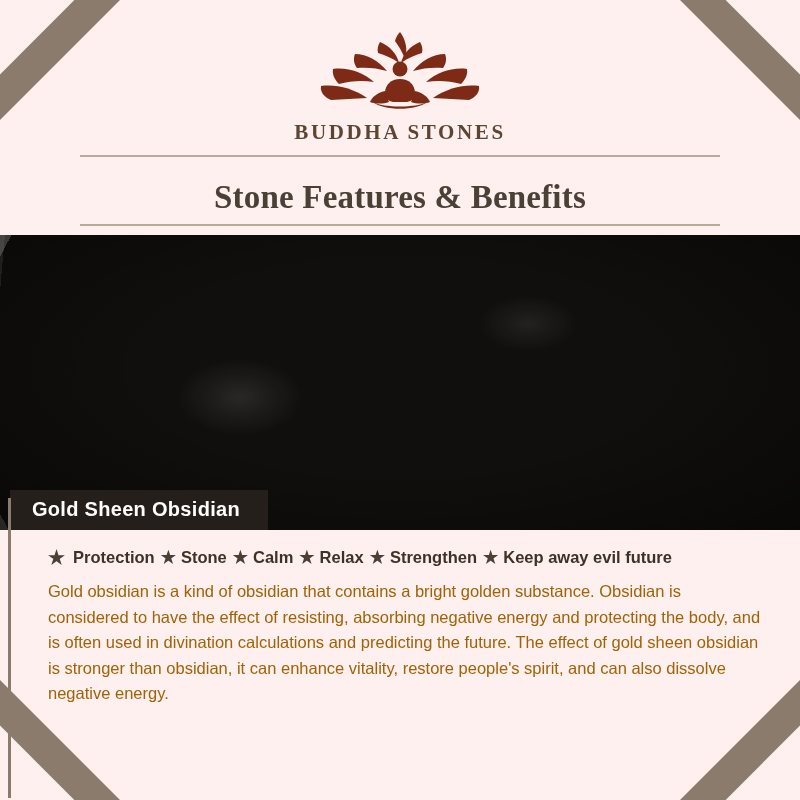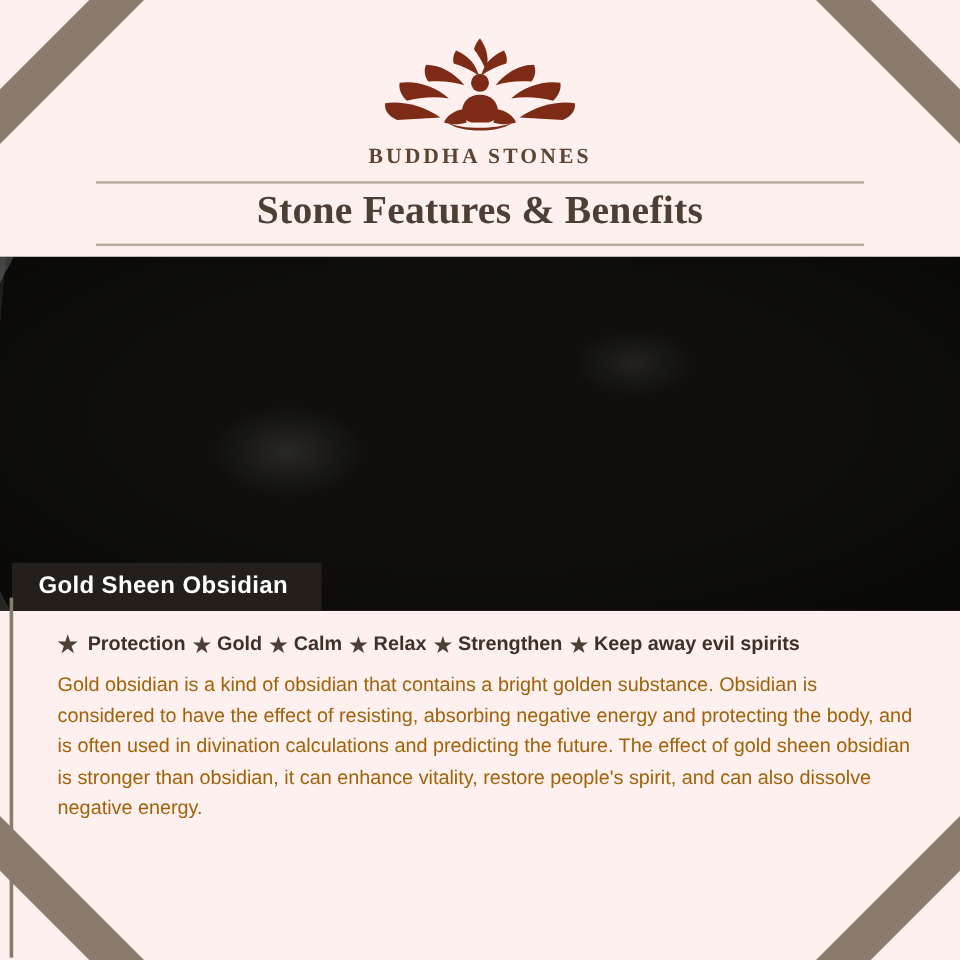--- a/index.html
+++ b/index.html
@@ -40,35 +40,35 @@
   
   .header {
     position: relative;
     padding-top: 22px;
     text-align: center;
     z-index: 3;
   }
   .logo-mark { display: block; margin: 0 auto; }
   .brand {
     margin-top: 6px;
-    font-size: 18px;
+    font-size: 21px;
     letter-spacing: 2.6px;
     font-weight: bold;
     color: #5d4433;
     font-family: "Liberation Serif", serif;
   }
 
   
   .title-band {
     position: relative;
     margin: 10px auto 0;
     width: 640px;
     border-top: 2px solid #b9aa9b;
     border-bottom: 2px solid #b9aa9b;
-    padding: 5px 0 8px;
+    padding: 22px 0 8px;
     text-align: center;
     z-index: 3;
   }
   .title-band h1 {
     font-family: "Liberation Serif", serif;
     font-size: 33px;
     font-weight: bold;
     color: #4a4036;
     letter-spacing: 0.2px;
   }
@@ -241,36 +241,36 @@
   <div class="left-rule"></div>
 
   <div class="body">
     <div class="benefits">
       <span class="benefit first">
         <span class="star">★</span>
         <span>Protection</span>
       </span>
       <span class="benefit">
         <span class="star">★</span>
-        <span>Gold</span>
+        <span>Stone</span>
       </span>
       <span class="benefit">
         <span class="star">★</span>
         <span>Calm</span>
       </span>
       <span class="benefit">
         <span class="star">★</span>
         <span>Relax</span>
       </span>
       <span class="benefit">
         <span class="star">★</span>
         <span>Strengthen</span>
       </span>
       <span class="benefit">
         <span class="star">★</span>
-        <span>Keep away evil spirits</span>
+        <span>Keep away evil future</span>
       </span>
     </div>
 
     <p class="desc">Gold obsidian is a kind of obsidian that contains a bright golden substance. Obsidian is considered to have the effect of resisting, absorbing negative energy and protecting the body, and is often used in divination calculations and predicting the future. The effect of gold sheen obsidian is stronger than obsidian, it can enhance vitality, restore people's spirit, and can also dissolve negative energy.</p>
   </div>
 
 </div>
 
 </body></html>

